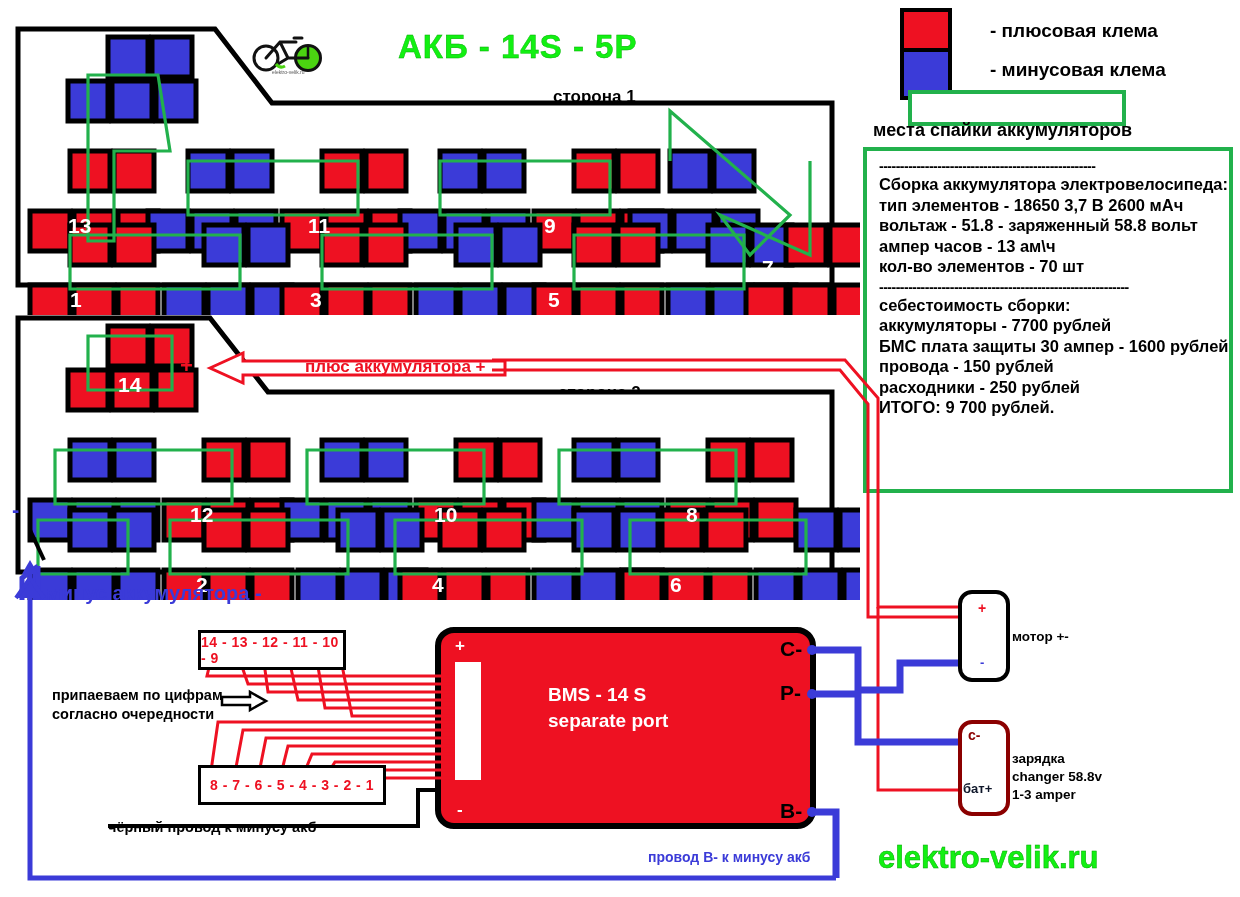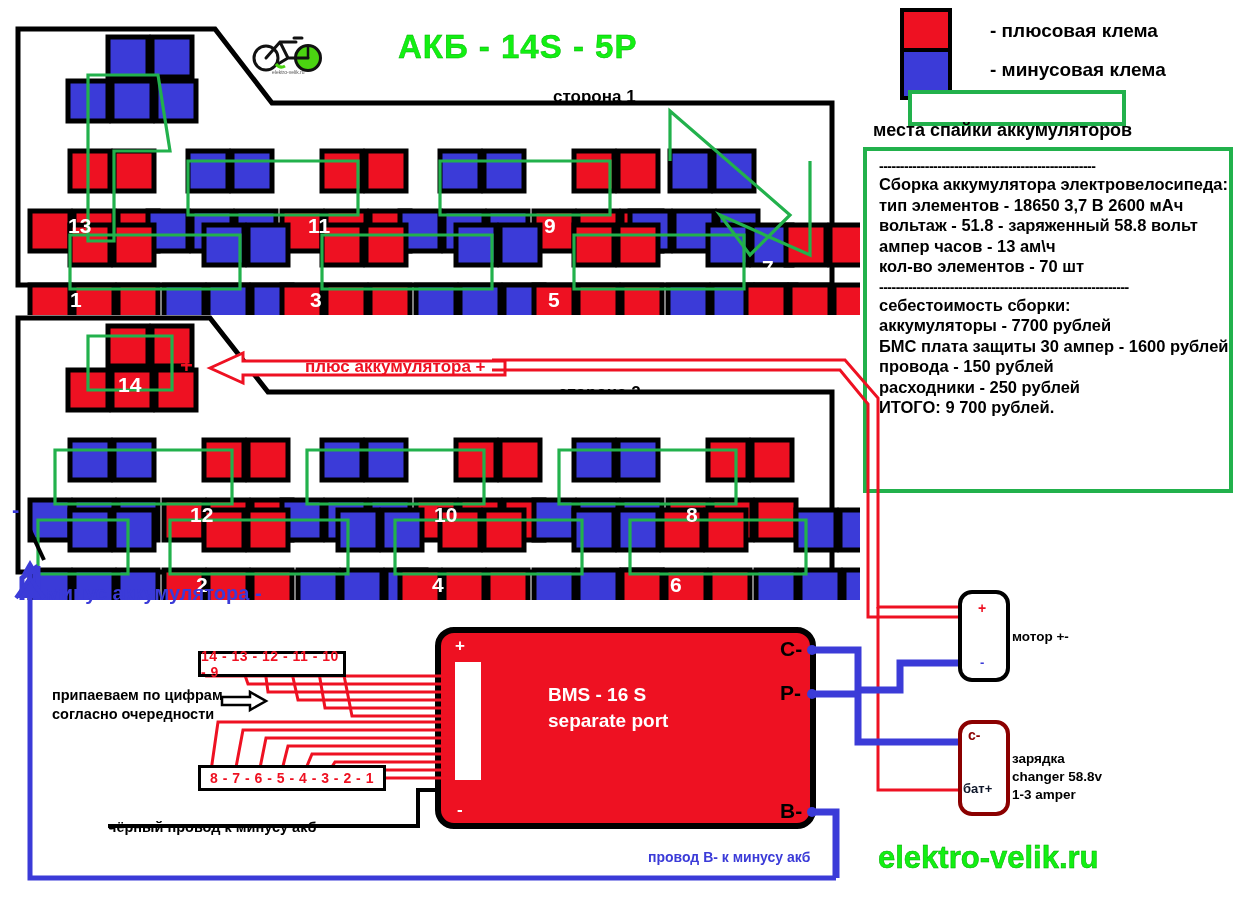--- a/index.html
+++ b/index.html
@@ -334,24 +334,24 @@
 
   <path d="M812 694 L858 694 L858 742 L962 742" fill="none" stroke="#3b3bd8" stroke-width="7"></path>
 
   <path d="M812 812 L836 812 L836 878" fill="none" stroke="#3b3bd8" stroke-width="7"></path>
 
   <rect x="960" y="592" width="48" height="88" rx="12" ry="12" fill="#fff" stroke="#000" stroke-width="4"></rect>
 
   <rect x="960" y="722" width="48" height="92" rx="12" ry="12" fill="#fff" stroke="#8b0000" stroke-width="4"></rect>
 </svg>
 
-<div class="abs numbox" style="left:198px;top:651px;width:148px;height:26px;">14 - 13 - 12 - 11 -  10 - 9</div>
-<div class="abs numbox" style="left:198px;top:765px;width:188px;height:26px;">8 - 7 - 6 - 5 - 4 - 3 - 2 - 1</div>
-
-<div class="abs bms-title" style="left:548px;top:682px;">BMS - 16 S</div>
+<div class="abs numbox" style="left:198px;top:630px;width:148px;height:40px;">14 - 13 - 12 - 11 -  10 - 9</div>
+<div class="abs numbox" style="left:198px;top:765px;width:188px;height:40px;">8 - 7 - 6 - 5 - 4 - 3 - 2 - 1</div>
+
+<div class="abs bms-title" style="left:548px;top:682px;">BMS - 14 S</div>
 <div class="abs bms-title" style="left:548px;top:708px;">separate port</div>
 <div class="abs bms-pm" style="left:455px;top:636px;">+</div>
 <div class="abs bms-pm" style="left:457px;top:800px;">-</div>
 
 <div class="abs term" style="left:780px;top:637px;">C-</div>
 <div class="abs term" style="left:780px;top:681px;">P-</div>
 <div class="abs term" style="left:780px;top:799px;">B-</div>
 
 <div class="abs conn-pm" style="left:978px;top:600px;">+</div>
 <div class="abs conn-neg" style="left:980px;top:655px;">-</div>

